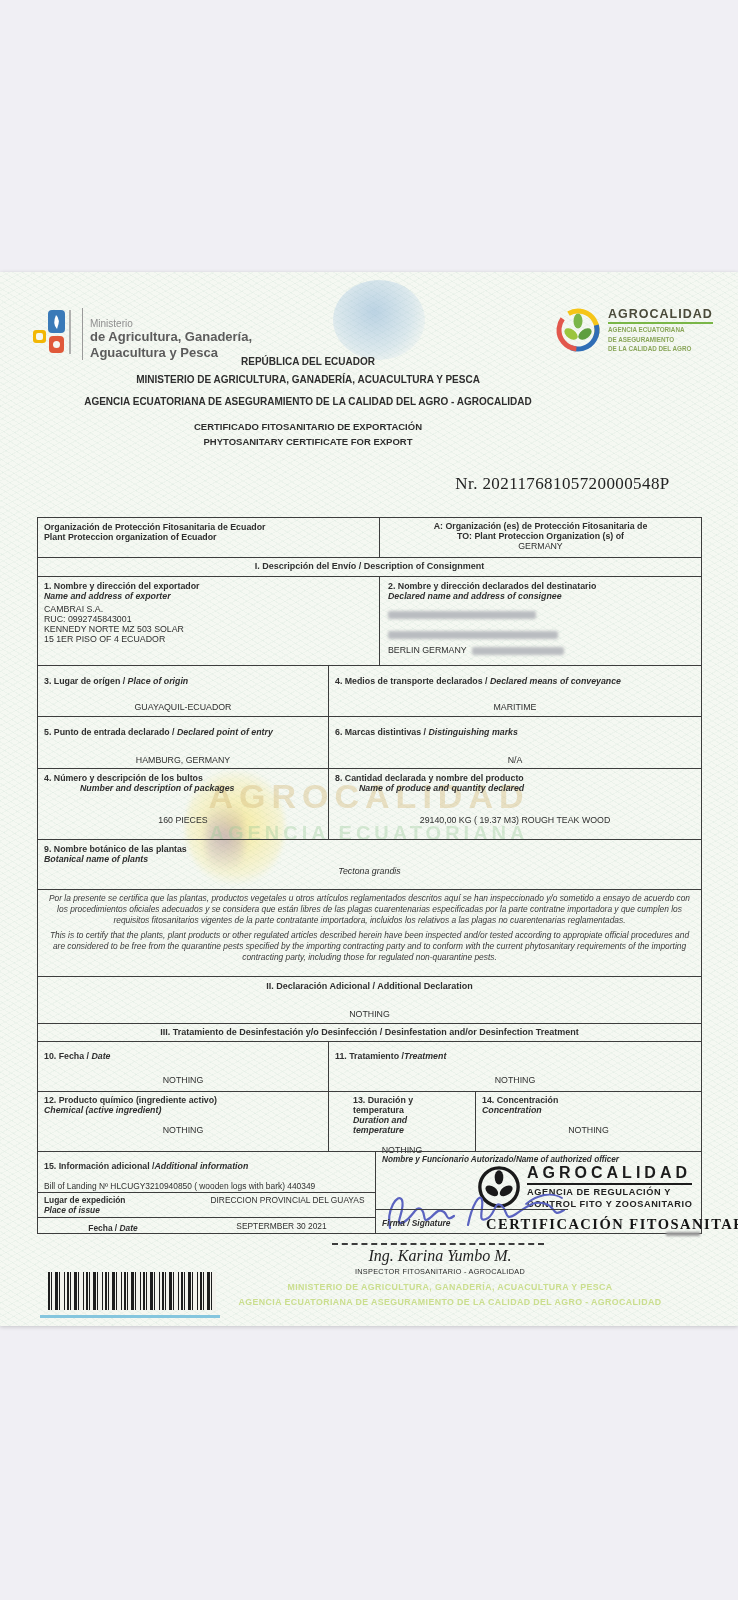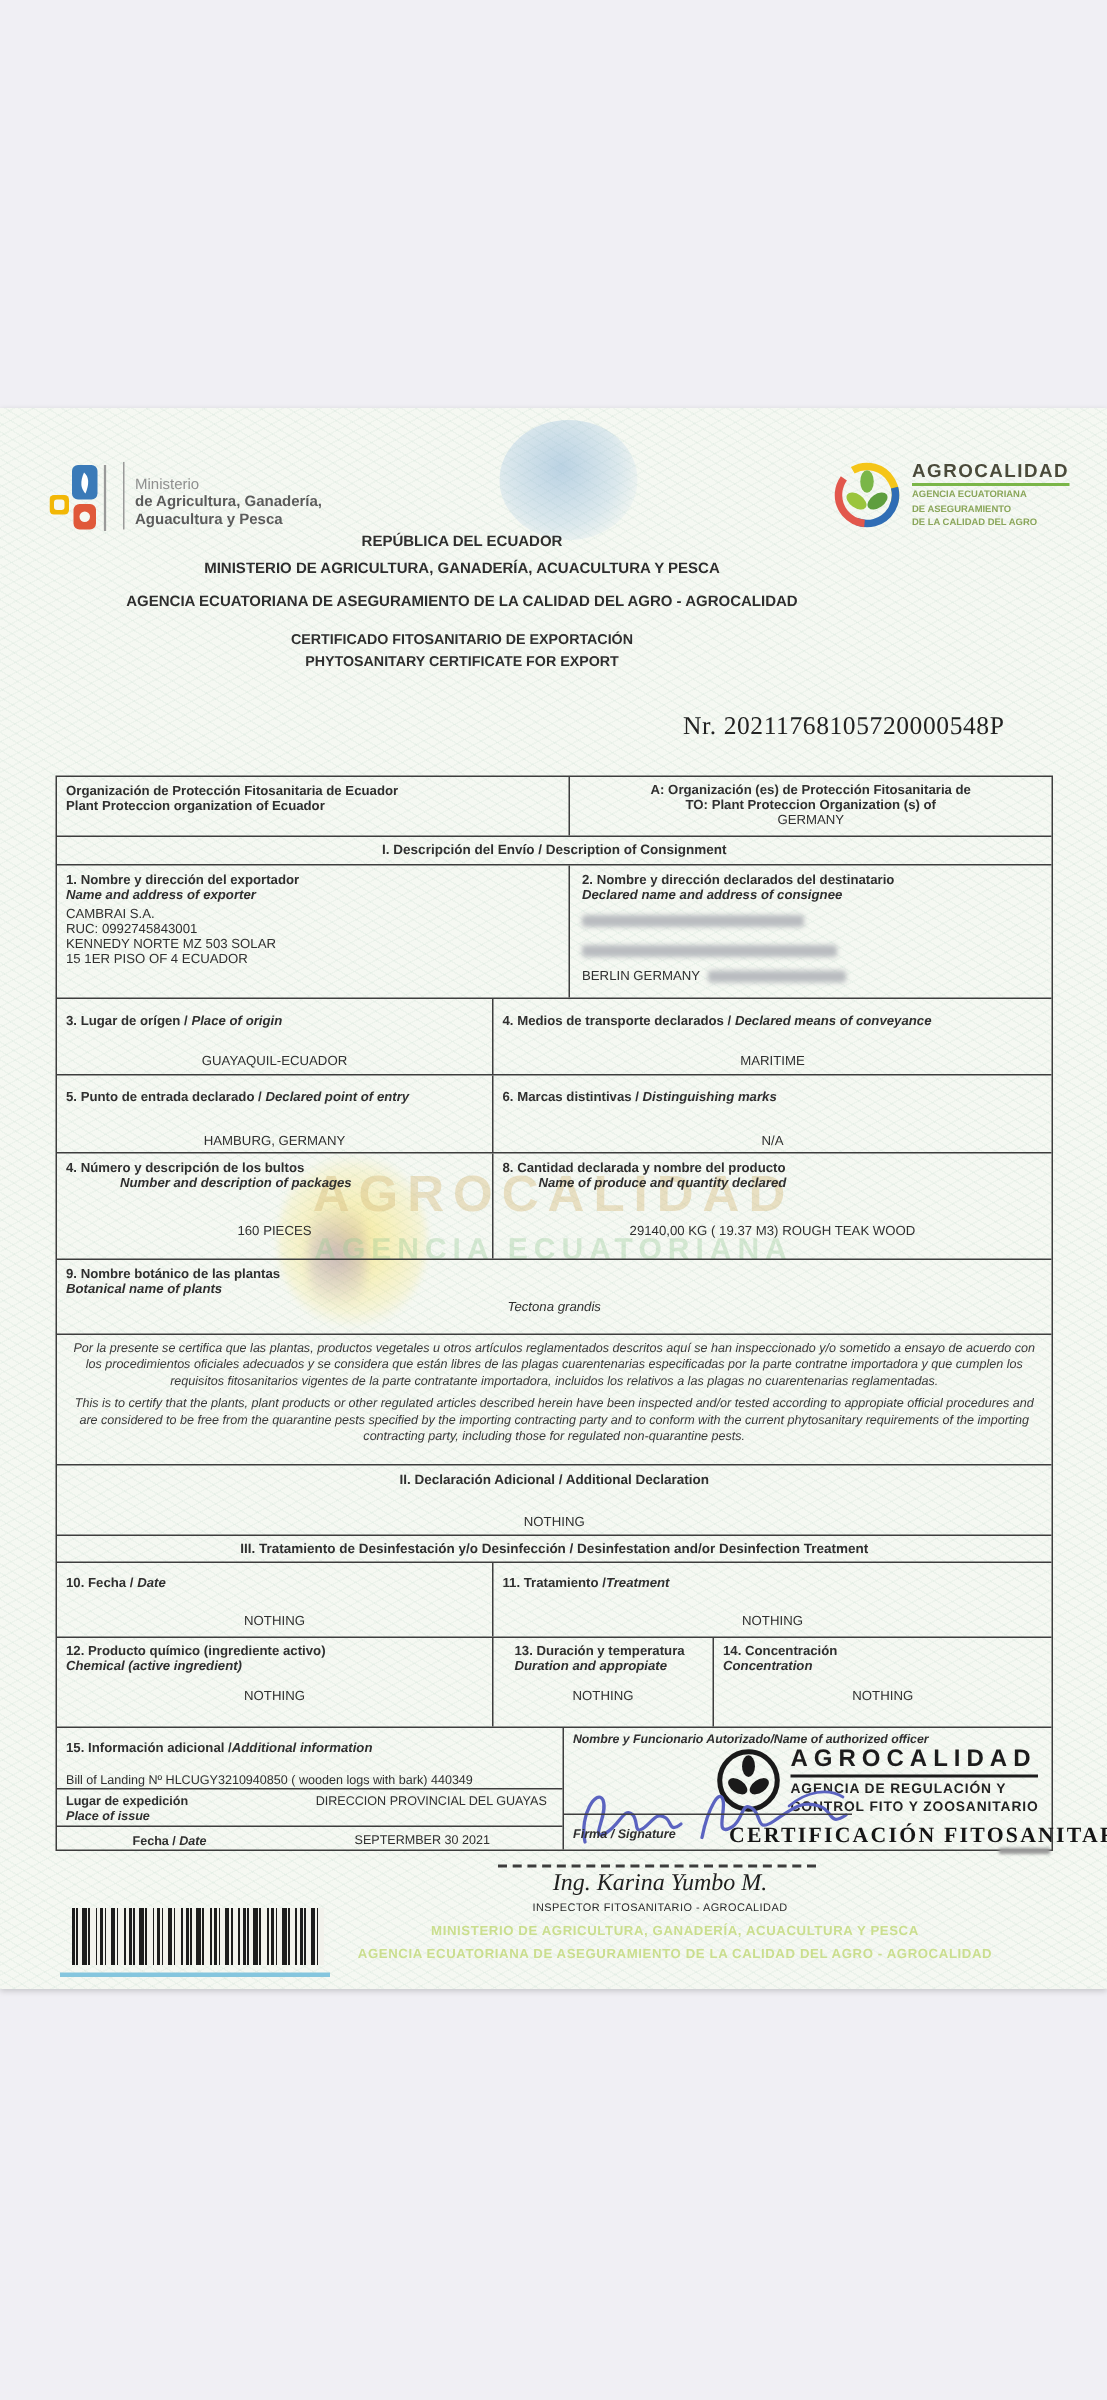--- a/index.html
+++ b/index.html
@@ -22,21 +22,21 @@
   .ctr{text-align:center;}
   
   .hline{left:0;width:616px;text-align:center;font-weight:bold;color:#2e2e2e;}
   .certnr{font-family:"Liberation Serif", serif;font-size:17px;color:#222;letter-spacing:.4px;}
   .wm-globe{left:333px;top:8px;width:92px;height:80px;border-radius:50%;
     background:radial-gradient(circle at 45% 40%, rgba(140,180,215,.55), rgba(160,195,225,.30) 55%, rgba(180,205,230,.12) 75%, transparent 80%);}
   
   .minlogo{left:33px;top:36px;display:flex;align-items:flex-start;}
   .minlogo .txt{margin-left:7px;border-left:1.5px solid #9a9a9a;padding-left:7px;padding-top:10px;}
   .minlogo .l1{font-size:10px;color:#8f8f8f;}
-  .minlogo .l2,.minlogo .l3{font-size:10px;font-weight:bold;color:#5c5c5c;line-height:1.2;}
+  .minlogo .l2,.minlogo .l3{font-size:13px;font-weight:bold;color:#5c5c5c;line-height:1.2;}
   
   .agrologo{left:554px;top:34px;display:flex;align-items:center;}
   .agrologo .txt{margin-left:6px;}
   .agrologo .brand{font-size:12.5px;font-weight:bold;color:#4a4a3a;letter-spacing:1px;border-bottom:2px solid #7ab648;padding-bottom:1px;}
   .agrologo .sub{font-size:6.3px;font-weight:bold;color:#8aa65a;line-height:1.25;margin-top:2px;}
   
   .wm-agro{left:0;width:738px;text-align:center;font-weight:bold;color:rgba(209,182,116,.38);font-size:34px;letter-spacing:6px;}
   .wm-agro2{left:0;width:738px;text-align:center;font-weight:bold;color:rgba(150,200,150,.35);font-size:20px;letter-spacing:4px;}
   .wm-blob1{left:185px;top:495px;width:100px;height:120px;border-radius:50%;
     background:radial-gradient(circle, rgba(250,220,60,.45), rgba(250,220,60,.15) 60%, transparent 75%);filter:blur(2px);}
@@ -228,23 +228,23 @@
         <div class="val ctr" style="margin-top:12px;">NOTHING</div>
       </div>
     </div>
 
     <div class="row" style="height:60px;">
       <div class="cell" style="left:0;width:290px;padding:3px 6px;">
         <div class="lab">12. Producto químico (ingrediente activo)</div>
         <div class="labi">Chemical (active ingredient)</div>
         <div class="val ctr" style="margin-top:10px;">NOTHING</div>
       </div>
-      <div class="cell cdiv" style="left:290px;width:147px;padding:3px 14px;">
+      <div class="cell cdiv" style="left:290px;width:147px;padding:3px 24px;">
         <div class="lab">13. Duración y temperatura</div>
-        <div class="labi">Duration and appropiate</div>
+        <div class="labi">Duration and temperature</div>
         <div class="val ctr" style="margin-top:10px;">NOTHING</div>
       </div>
       <div class="cell cdiv" style="left:437px;width:226px;padding:3px 6px;">
         <div class="lab">14. Concentración</div>
         <div class="labi">Concentration</div>
         <div class="val ctr" style="margin-top:10px;">NOTHING</div>
       </div>
     </div>
 
     <div class="row" style="height:82px;">

